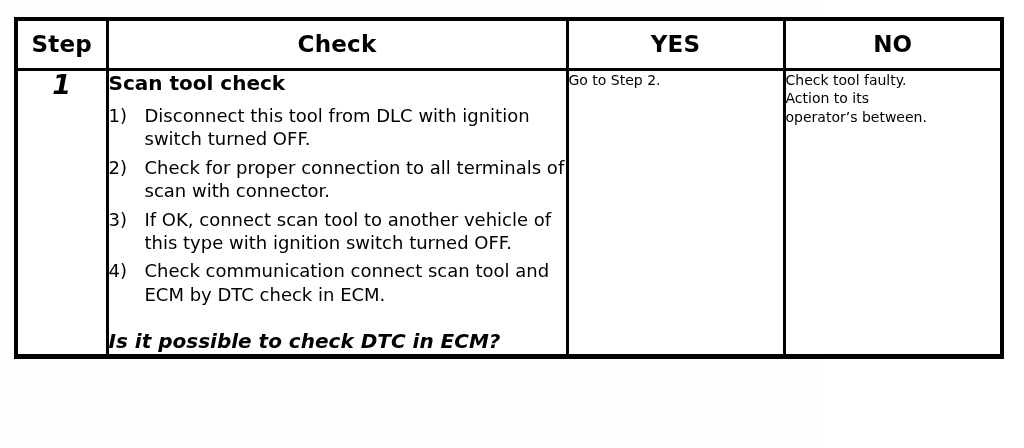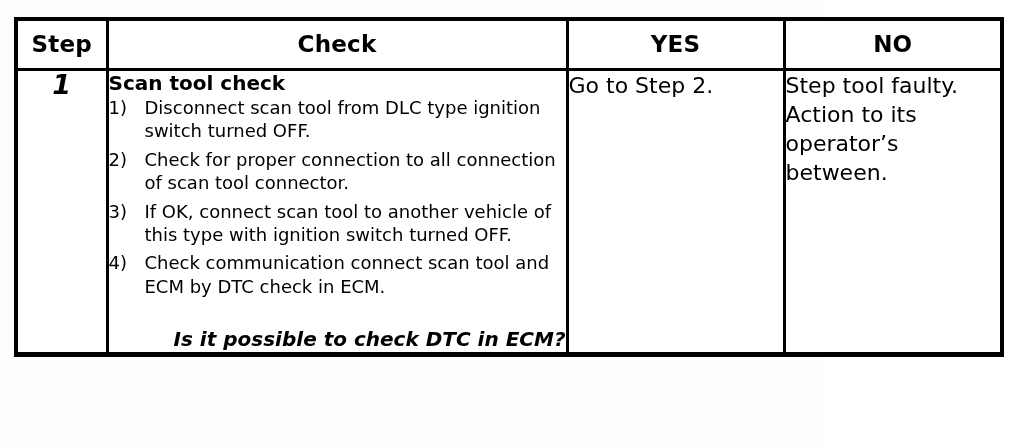--- a/index.html
+++ b/index.html
@@ -88,21 +88,21 @@
     line-height: 1;
   }
 
   .cell-action {
     padding: 12px 10px 14px 12px;
   }
   .action-title {
     font-size: 20px;
     font-weight: bold;
     line-height: 1.25;
-    margin-bottom: 0;
+    margin-bottom: 8px;
   }
   .action-list {
     list-style: none;
     margin: 0;
     padding: 0;
   }
   .action-list li {
     position: relative;
     padding-left: 36px;
     font-size: 18px;
@@ -111,31 +111,30 @@
   }
   .action-list li .marker {
     position: absolute;
     left: 0;
     top: 0;
     width: 30px;
     text-align: left;
     font-size: 18px;
   }
   .action-question {
-    margin-top: 28px;
+    margin-top: 22px;
     font-size: 20px;
     font-weight: bold;
     font-style: italic;
     line-height: 1.30;
-    text-align: right;
   }
 
   .cell-yes, .cell-no {
     padding: 11px 8px 10px 11px;
-    font-size: 22px;
+    font-size: 14px;
     line-height: 1.32;
   }
   .cell-yes p, .cell-no p {
     margin: 0;
   }
 </style>
 </head>
 <body>
 
 <div id="page">
@@ -163,45 +162,45 @@
         <td class="cell-step">
           <div class="step-num">1</div>
         </td>
 
         <td class="cell-action">
           <div class="action-title">Scan tool check</div>
 
           <ol class="action-list">
             <li>
               <span class="marker">1)</span>
-              <span>Disconnect scan tool from DLC type ignition switch turned OFF.</span>
+              <span>Disconnect this tool from DLC with ignition switch turned OFF.</span>
             </li>
             <li>
               <span class="marker">2)</span>
-              <span>Check for proper connection to all connection of scan tool connector.</span>
+              <span>Check for proper connection to all terminals of scan with connector.</span>
             </li>
             <li>
               <span class="marker">3)</span>
               <span>If OK, connect scan tool to another vehicle of this type with ignition switch turned OFF.</span>
             </li>
             <li>
               <span class="marker">4)</span>
               <span>Check communication connect scan tool and ECM by DTC check in ECM.</span>
             </li>
           </ol>
 
           <div class="action-question">Is it possible to check DTC in ECM?</div>
         </td>
 
         <td class="cell-yes">
           <p>Go to Step 2.</p>
         </td>
 
         <td class="cell-no">
-          <p>Step tool faulty.</p>
+          <p>Check tool faulty.</p>
           <p>Action to its</p>
           <p>operator’s between.</p>
         </td>
 
       </tr>
     </tbody>
   </table>
 
 </div>
 

